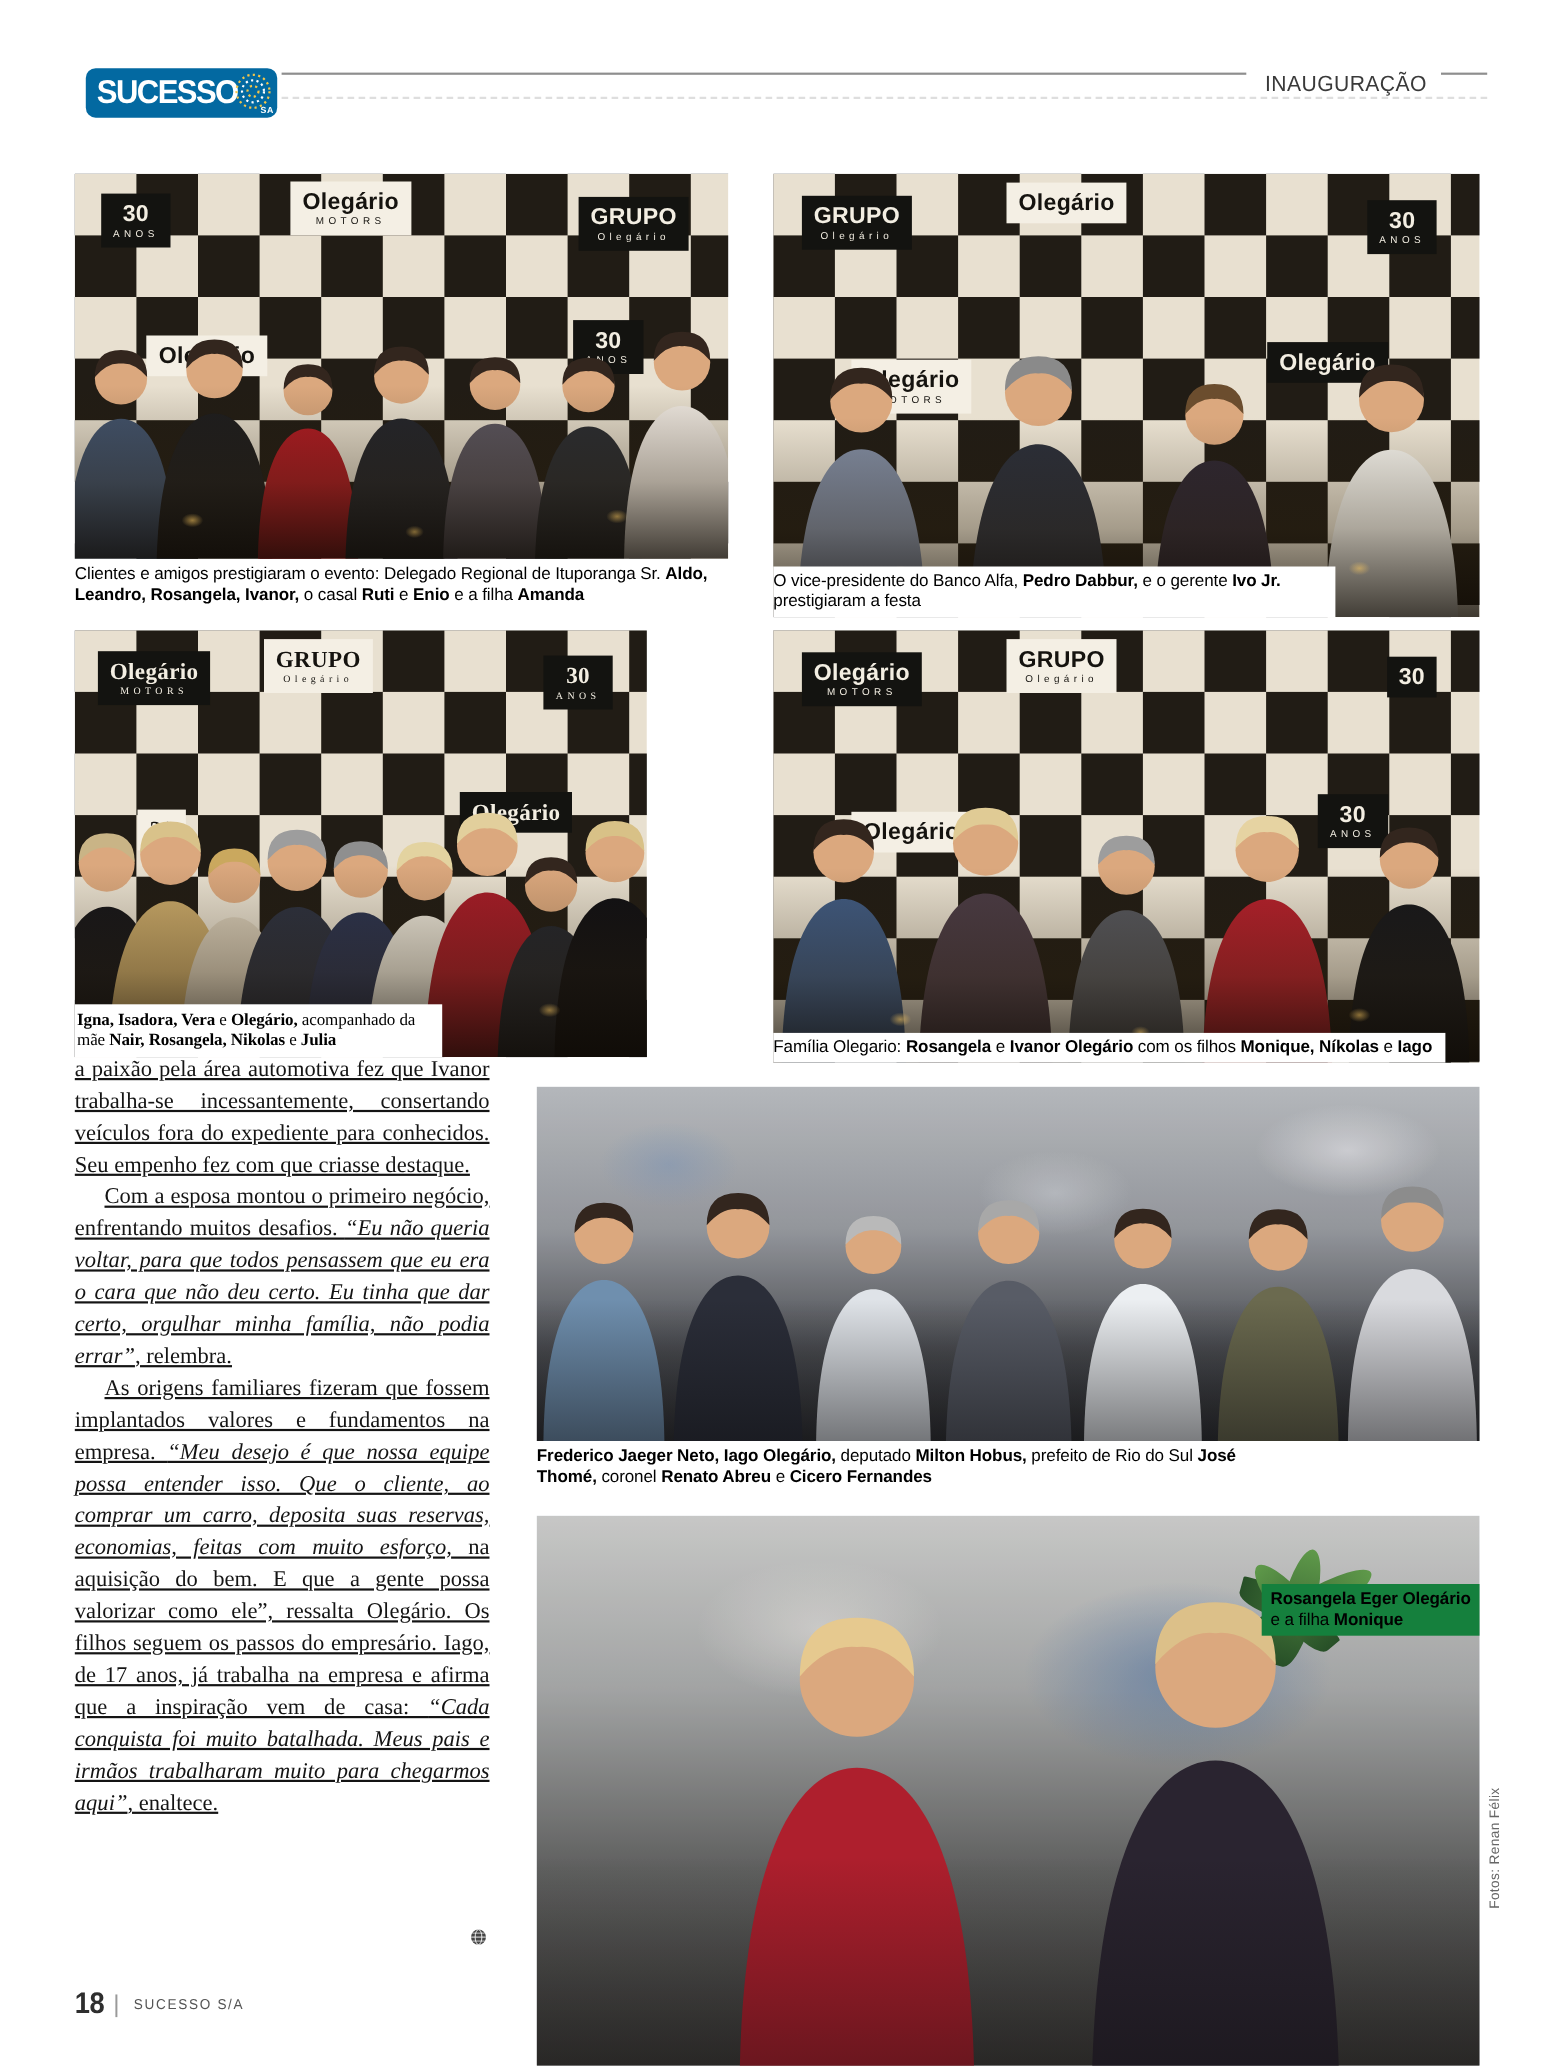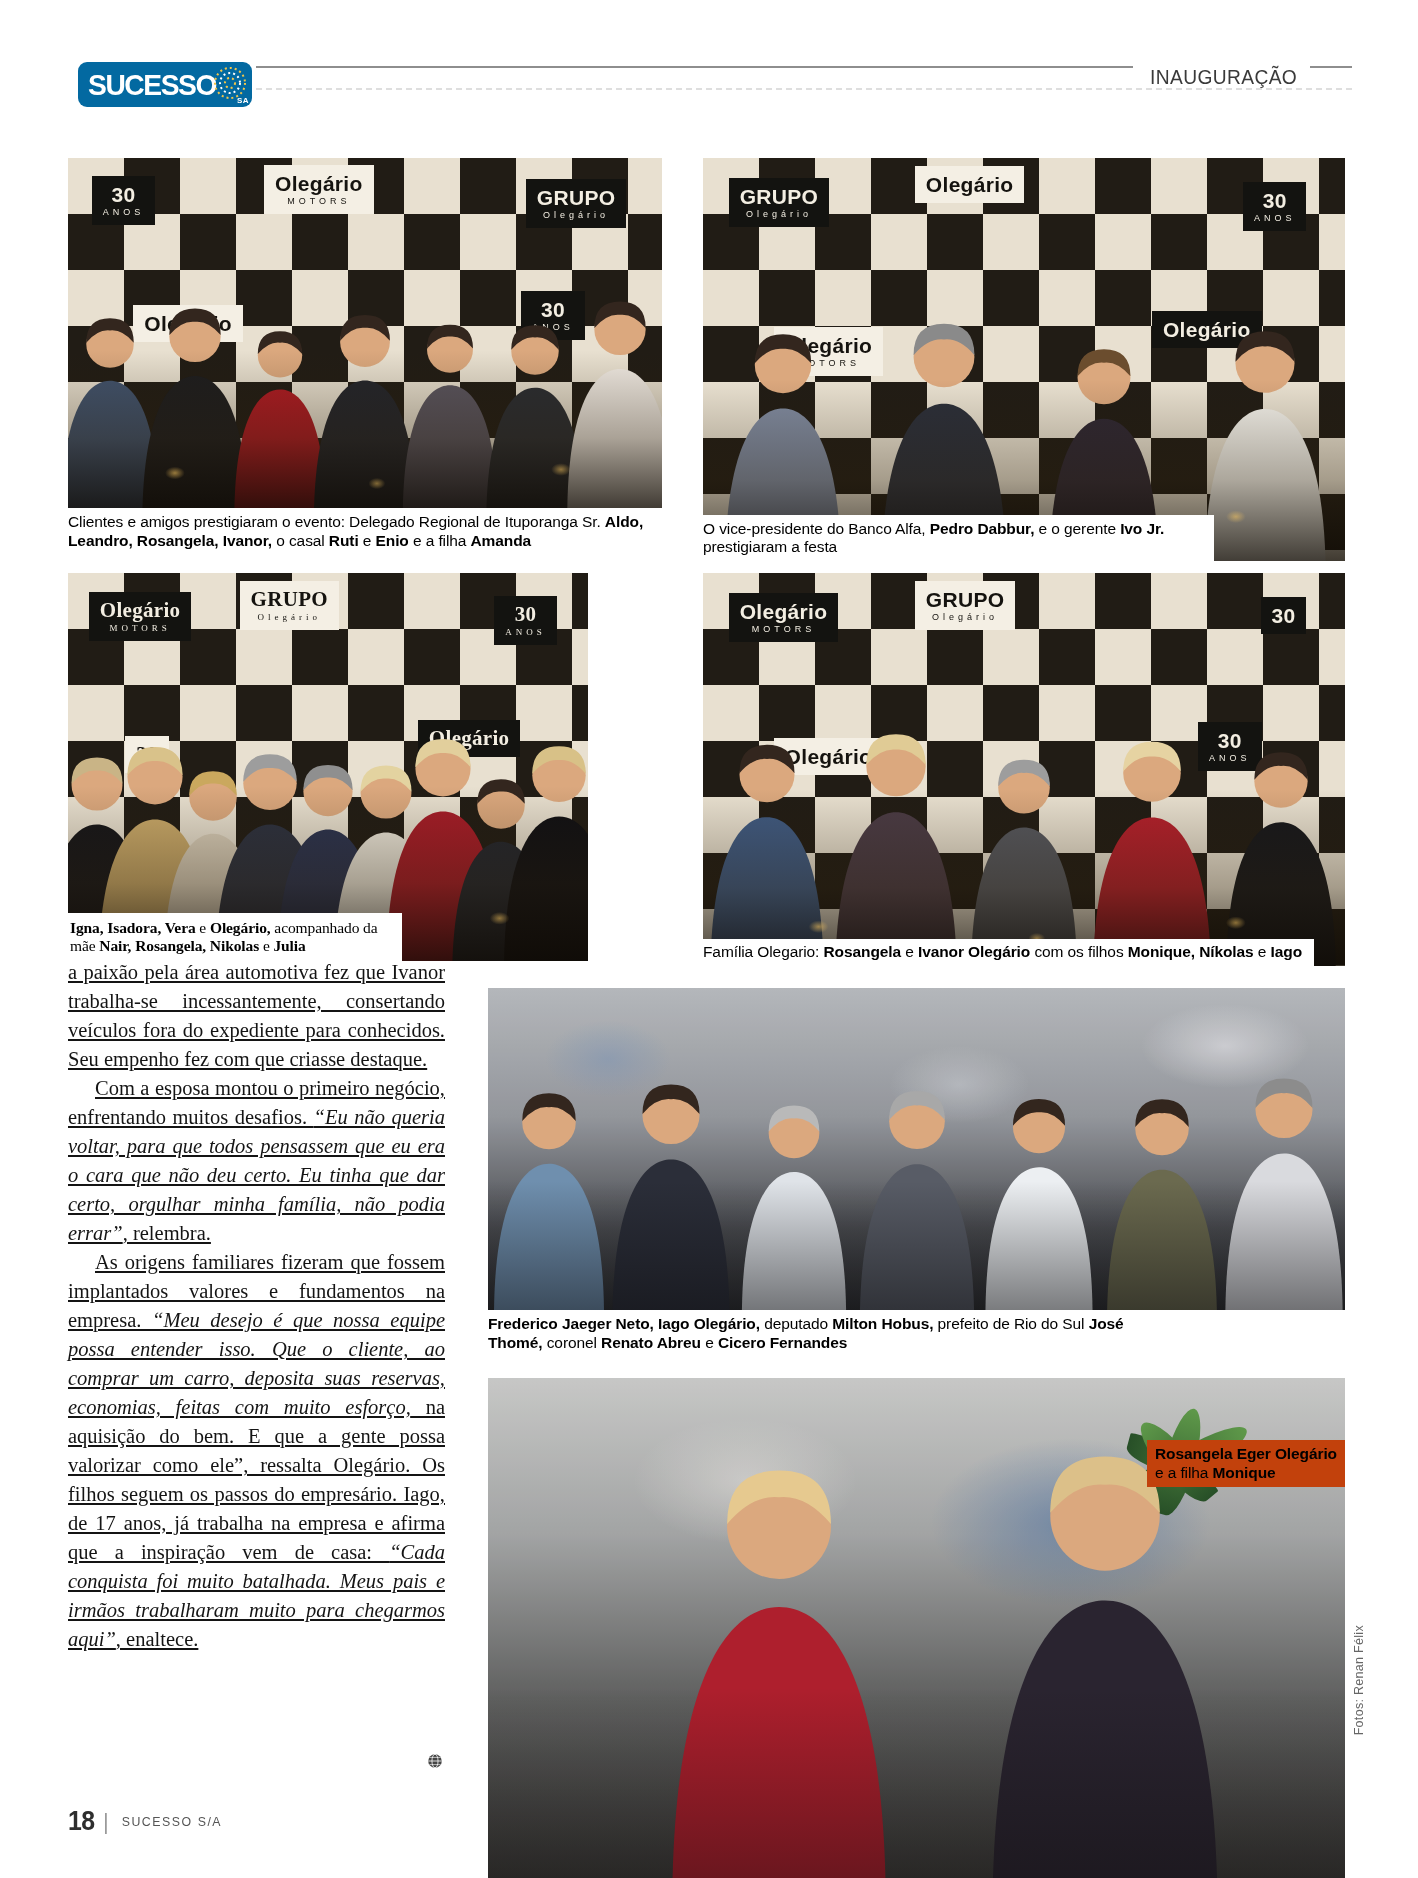--- a/index.html
+++ b/index.html
@@ -72,21 +72,21 @@
   .pmid{left:488px;top:972px;width:857px;height:322px;}
   .pbot{left:488px;top:1362px;width:857px;height:516px;}
 
   
   .cap{font-size:15.5px;line-height:1.2;color:#000;letter-spacing:-.1px;}
   .cap b{font-weight:bold;}
   .cap-below{position:absolute;top:100%;margin-top:5px;left:0;right:0;}
   .cap-box{position:absolute;bottom:0;left:0;background:#fff;padding:5px 10px 4px 0;max-width:78%;}
   .p3 .cap-box{max-width:62%;padding:6px 10px 5px 2px;}
   .p4 .cap-box{max-width:96%;white-space:nowrap;padding:4px 12px 4px 0;}
-  .cap6{position:absolute;top:62px;right:0;background:#c2410c;padding:5px 8px 5px 8px;max-width:230px;}
+  .cap6{position:absolute;top:62px;right:0;background:#15803d;padding:5px 8px 5px 8px;max-width:230px;}
 
   
   .article{position:absolute;left:68px;top:958px;width:377px;
            font-family:"Liberation Serif","DejaVu Serif",serif;font-size:20.5px;line-height:29px;
            color:#141414;text-align:justify;}
   .article p{margin:0;text-decoration:underline;}
   .article p.ind{text-indent:27px;}
   .article i{font-style:italic;}
   .endmark{position:absolute;left:427px;top:1753px;width:16px;height:16px;}
 

